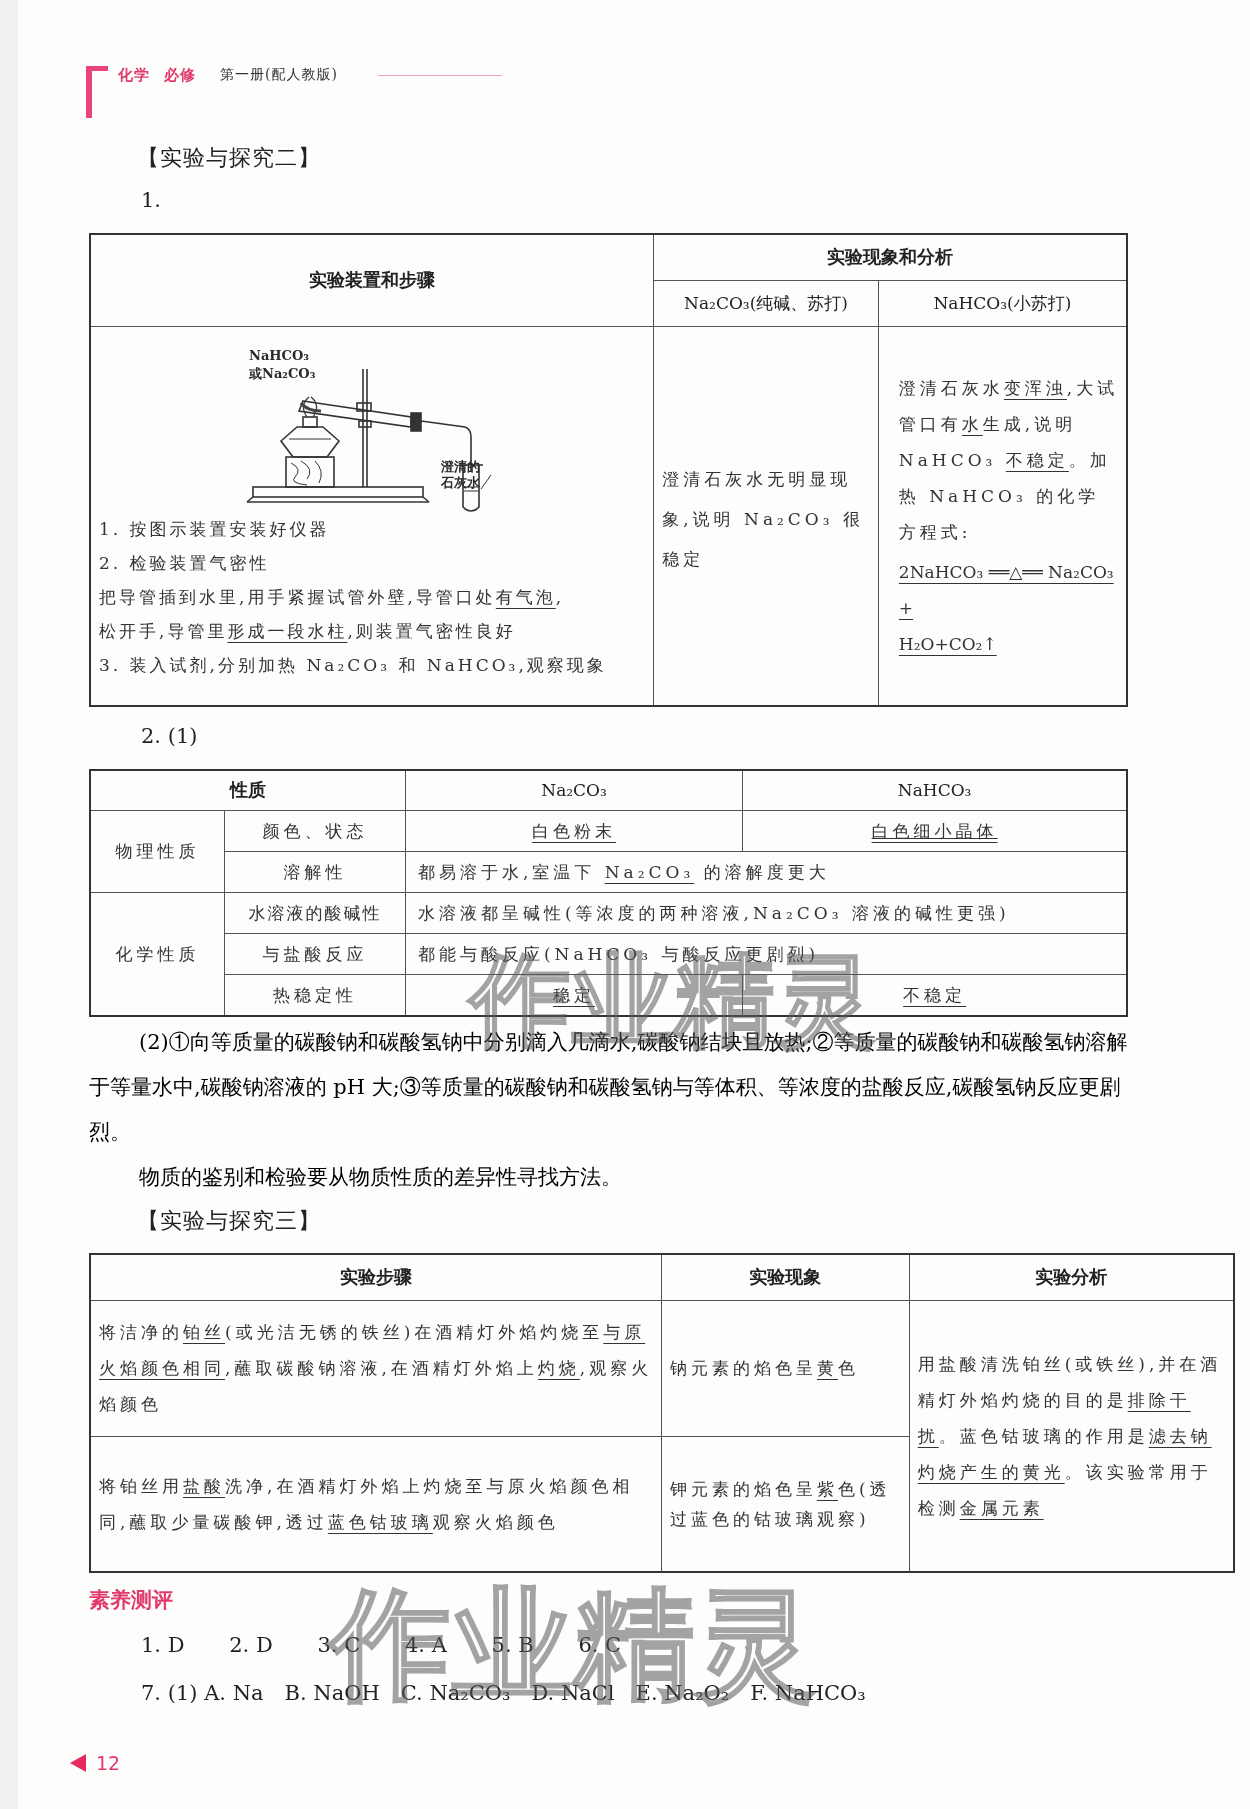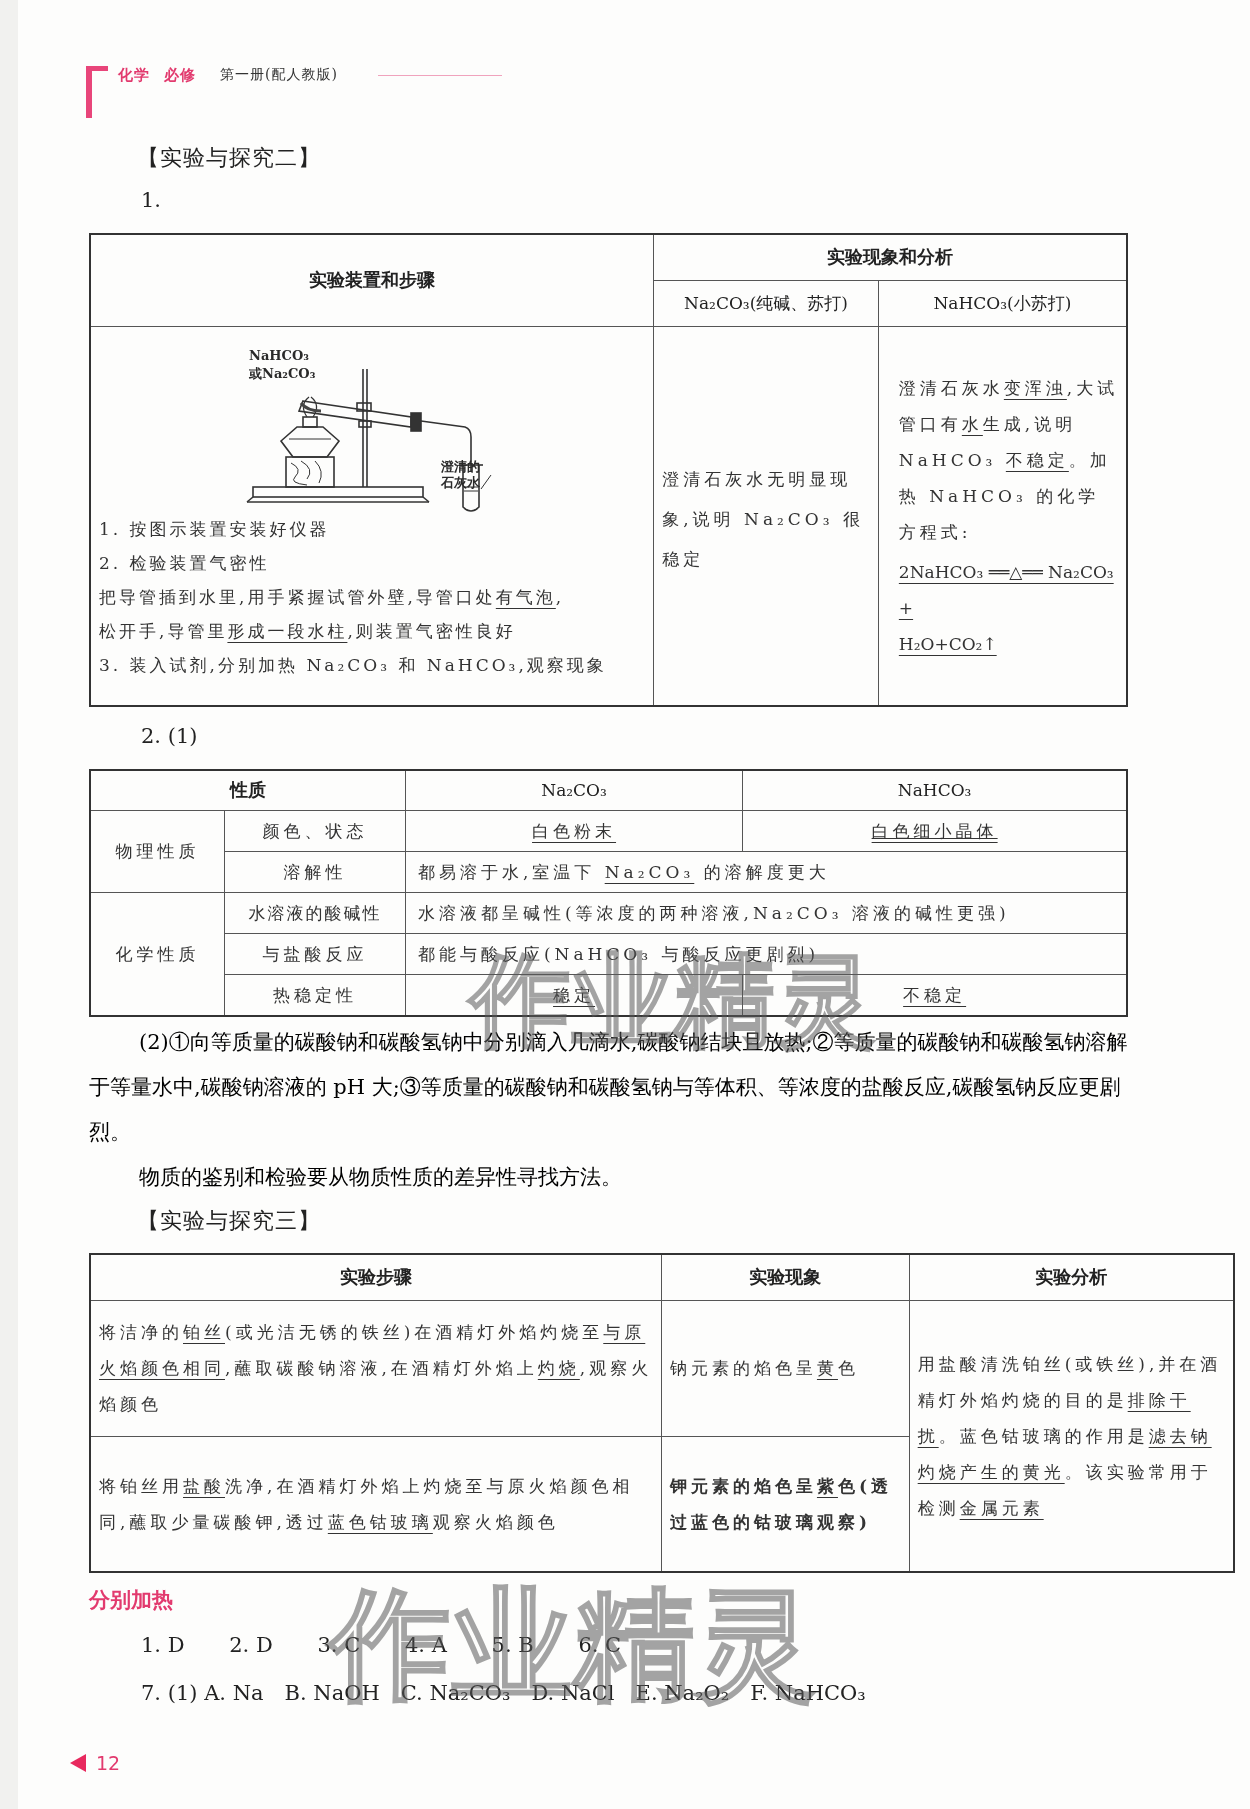--- a/index.html
+++ b/index.html
@@ -192,26 +192,26 @@
     <th>实验现象</th>
     <th>实验分析</th>
   </tr>
   <tr style="height:136px;">
     <td class="cell" style="padding:0 8px; line-height:36px;"><span>将洁净的</span><span class="u">铂丝</span><span>(或光洁无锈的铁丝)在酒精灯外焰灼烧至</span><span class="u">与原火焰颜色相同</span><span>,蘸取碳酸钠溶液,在酒精灯外焰上</span><span class="u">灼烧</span><span>,观察火焰颜色</span></td>
     <td class="cell" style="padding:0 8px;"><span>钠元素的焰色呈</span><span class="u">黄</span><span>色</span></td>
     <td rowspan="2" class="cell" style="padding:0 8px; line-height:36px;"><span>用盐酸清洗铂丝(或铁丝),并在酒精灯外焰灼烧的目的是</span><span class="u">排除干扰</span><span>。蓝色钴玻璃的作用是</span><span class="u">滤去钠灼烧产生的黄光</span><span>。该实验常用于检测</span><span class="u">金属元素</span></td>
   </tr>
   <tr style="height:136px;">
     <td class="cell" style="padding:0 8px; line-height:36px;"><span>将铂丝用</span><span class="u">盐酸</span><span>洗净,在酒精灯外焰上灼烧至与原火焰颜色相同,蘸取少量碳酸钾,透过</span><span class="u">蓝色钴玻璃</span><span>观察火焰颜色</span></td>
-    <td class="cell" style="padding:0 8px; line-height:36px;font-weight:bold;"><span>钾元素的焰色呈</span><span class="u">紫</span><span>色(透过蓝色的钴玻璃观察)</span></td>
+    <td class="cell" style="padding:0 8px; line-height:30px;"><span>钾元素的焰色呈</span><span class="u">紫</span><span>色(透过蓝色的钴玻璃观察)</span></td>
   </tr>
 </tbody>
   </table>
 
-<div class="red-title">分别加热</div>
+<div class="red-title">素养测评</div>
 <div class="answers" style="left:141px; top:1633px;">
   <span>1. D</span>
   <span>2. D</span>
   <span>3. C</span>
   <span>4. A</span>
   <span>5. B</span>
   <span>6. C</span>
 </div>
 <div class="answers" style="left:141px; top:1679px;">7. (1) A. Na　B. NaOH　C. Na₂CO₃　D. NaCl　E. Na₂O₂　F. NaHCO₃</div>
 

